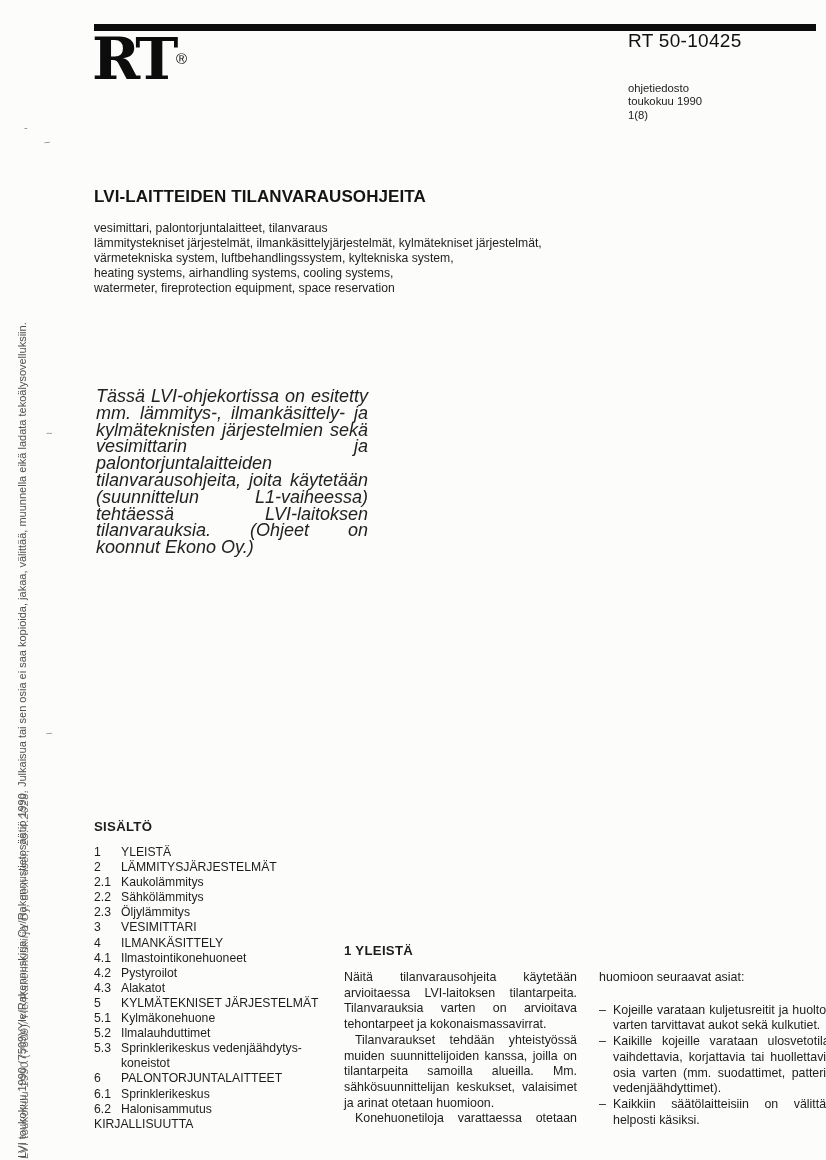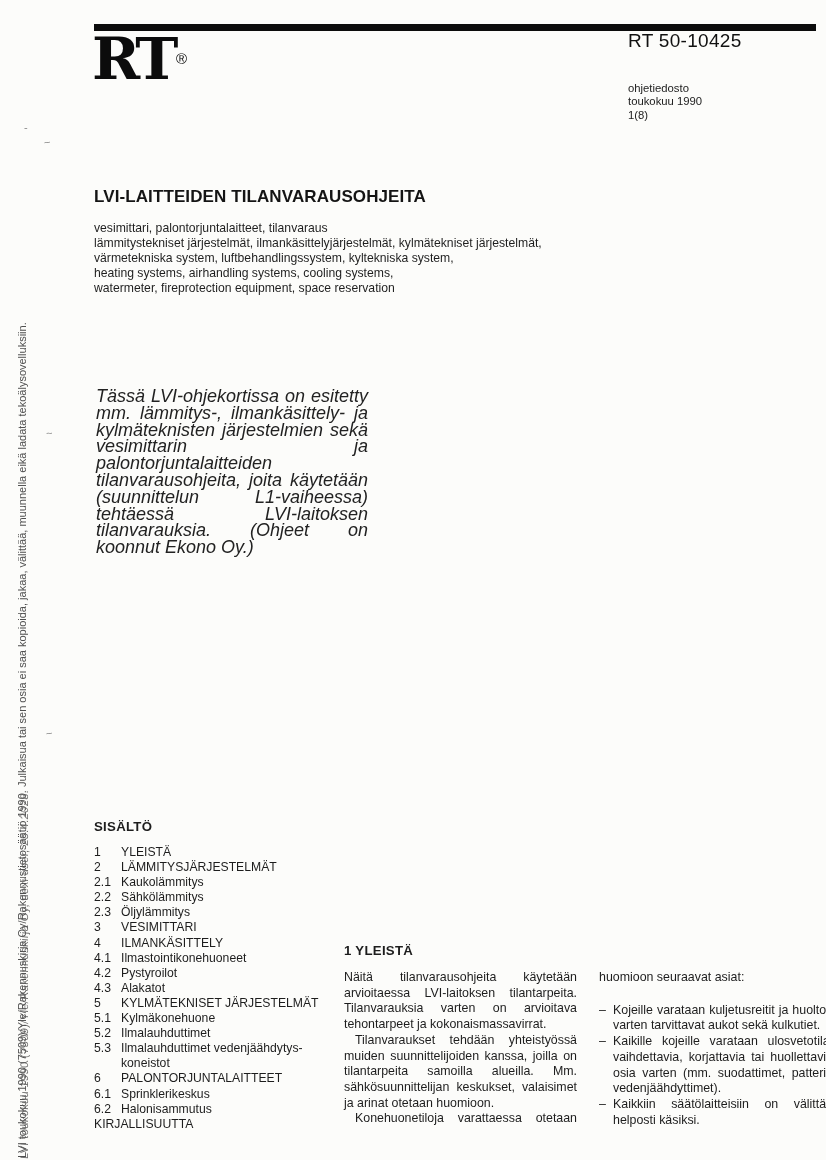--- a/index.html
+++ b/index.html
@@ -155,21 +155,21 @@
     <div class="toc-row">
         <span class="toc-num">5.1</span>
         <span class="toc-label">Kylmäkonehuone</span>
       </div>
     <div class="toc-row">
         <span class="toc-num">5.2</span>
         <span class="toc-label">Ilmalauhduttimet</span>
       </div>
     <div class="toc-row">
         <span class="toc-num">5.3</span>
-        <span class="toc-label">Ilmalauhduttimet vedenjäähdytys-</span>
+        <span class="toc-label">Sprinklerikeskus vedenjäähdytys-</span>
       </div>
     <div class="toc-row">
         <span class="toc-num"></span>
         <span class="toc-label">koneistot</span>
       </div>
     <div class="toc-row">
         <span class="toc-num">6</span>
         <span class="toc-label">PALONTORJUNTALAITTEET</span>
       </div>
     <div class="toc-row">

